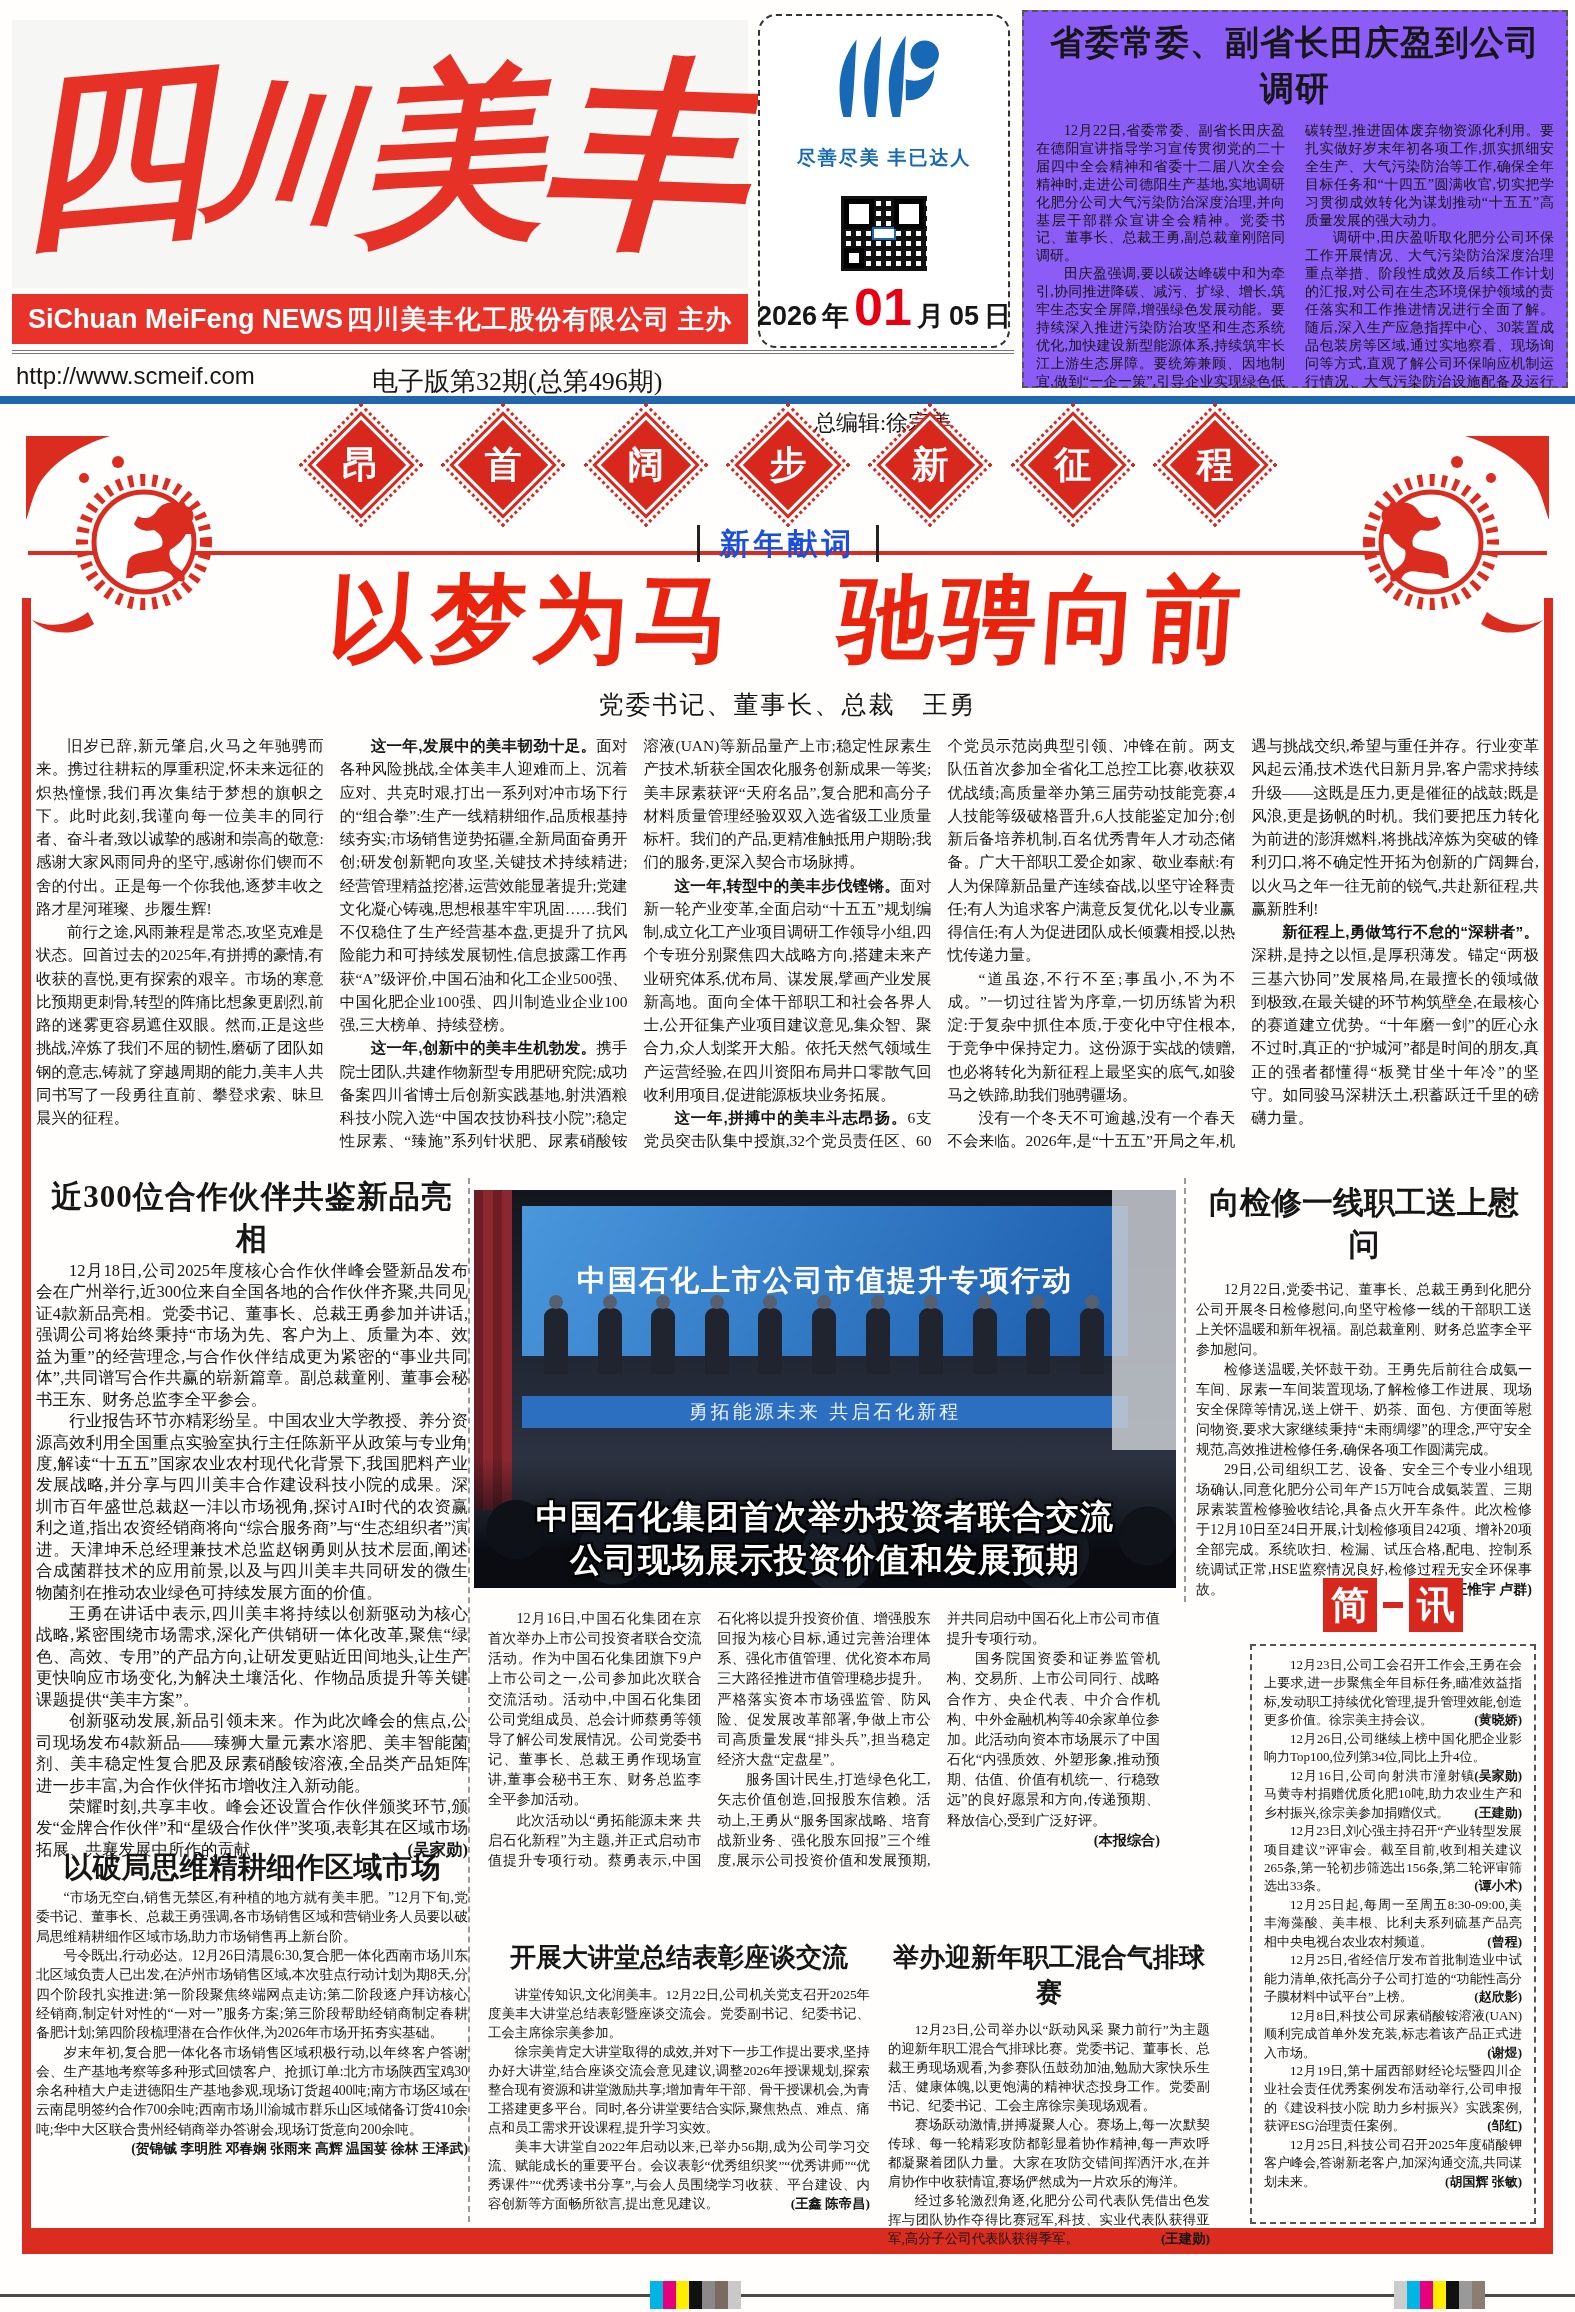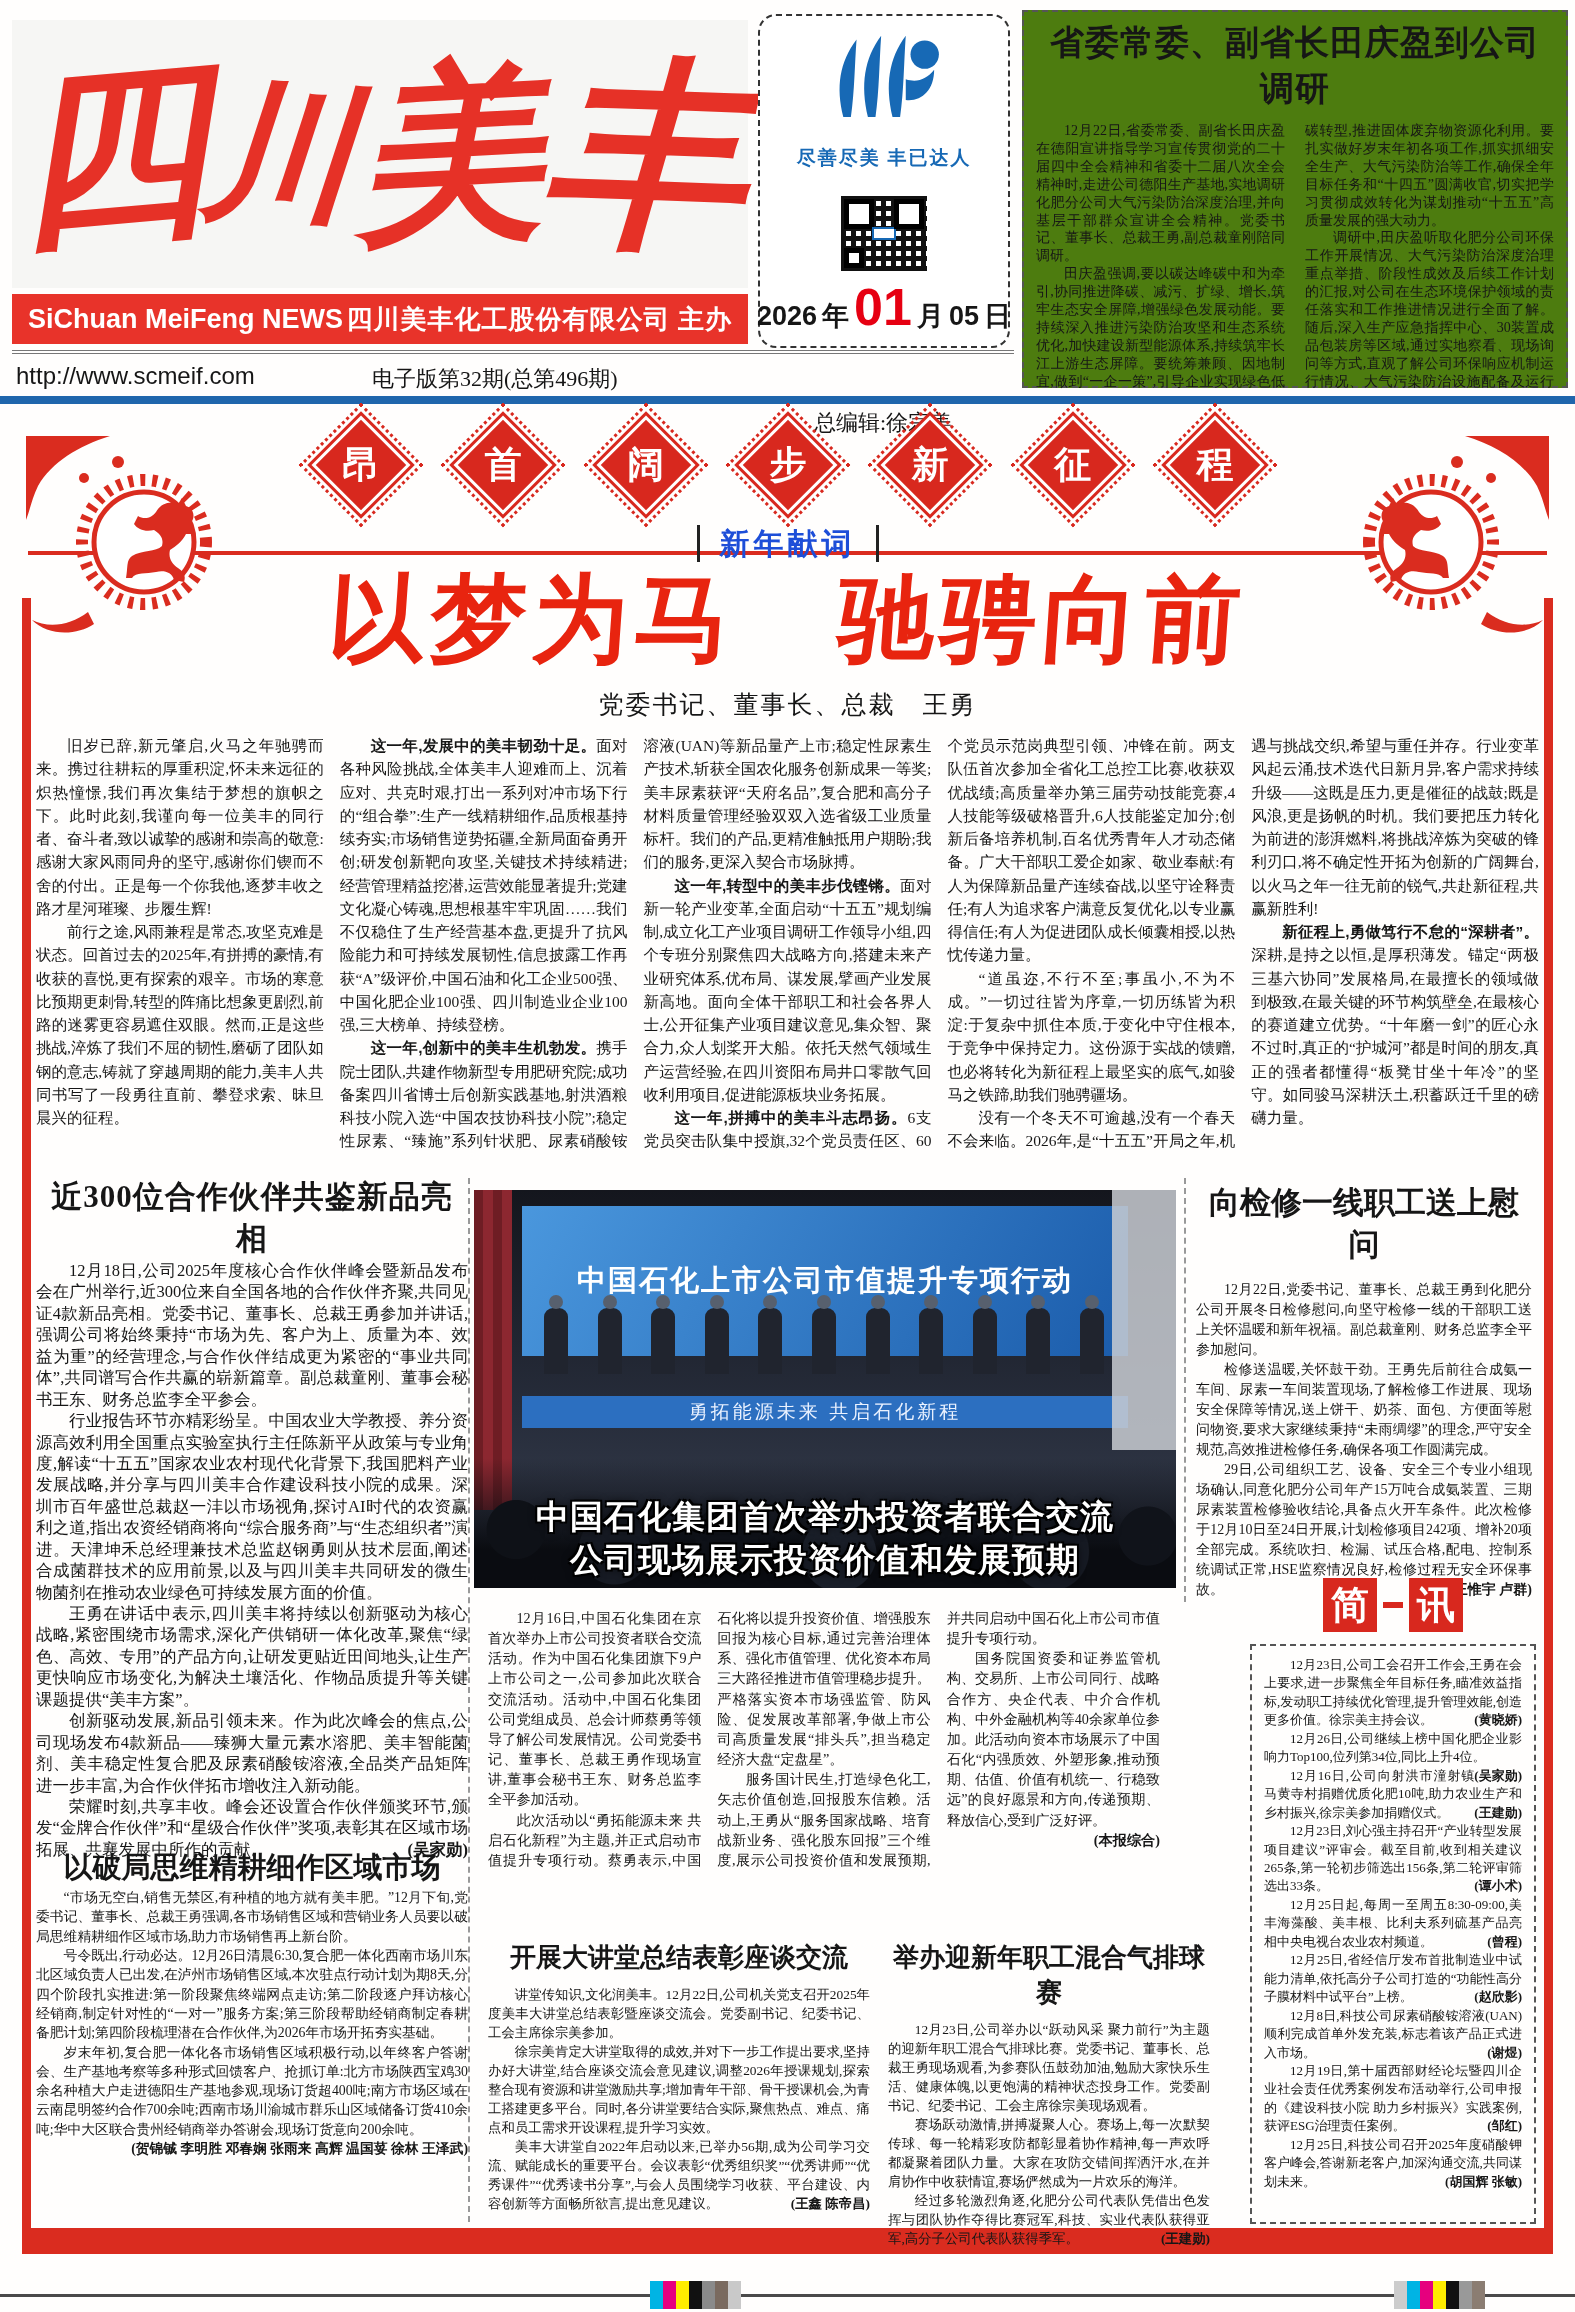--- a/index.html
+++ b/index.html
@@ -18,39 +18,39 @@
   .mast-title span:nth-child(1){transform:rotate(-5deg) scale(1.02);}
   .mast-title span:nth-child(2){font-size:150px;transform:rotate(4deg);}
   .mast-title span:nth-child(3){transform:rotate(-3deg);}
   .mast-title span:nth-child(4){font-size:204px;transform:rotate(2deg);}
   .red-bar{position:absolute;left:12px;top:294px;width:736px;height:50px;background:#e8332a;
       color:#ffffff;display:flex;align-items:center;justify-content:space-between;padding:0 16px;}
   .red-bar .en{font-family:"Liberation Sans",sans-serif;font-size:27px;font-weight:700;}
   .red-bar .cn{font-size:26px;font-weight:700;letter-spacing:1px;}
   .mast-rule{position:absolute;left:12px;top:350px;width:1002px;border-top:4px double #777;}
   .url{position:absolute;left:16px;top:362px;font-family:"Liberation Sans",sans-serif;font-size:24px;}
-  .edition{position:absolute;left:372px;top:364px;font-size:22px;}
+  .edition{position:absolute;left:372px;top:364px;font-size:26px;}
   .editor{position:absolute;left:752px;top:364px;width:262px;text-align:center;font-size:22px;margin-top:44px;}
 
   .midbox{position:absolute;left:758px;top:14px;width:252px;height:334px;border:2px dashed #333;
       border-radius:18px;display:flex;flex-direction:column;align-items:center;background:#fff;gap:16px;}
   .slogan{color:#1769b5;font-size:19px;font-weight:700;letter-spacing:2px;margin-top:4px;}
   .qr{width:86px;height:86px;margin-top:9px;position:relative;background:#fff;
       background-image:repeating-linear-gradient(0deg,#111 0 5px,transparent 5px 10px),
                        repeating-linear-gradient(90deg,#111 0 5px,transparent 5px 10px);}
   .qr::before,.qr::after,.qr .qf{content:'';position:absolute;width:20px;height:20px;
       border:5px solid #000;background:#fff;}
   .qr::before{left:3px;top:3px;} .qr::after{right:3px;top:3px;} .qr .qf{left:3px;bottom:3px;}
   .qr .qc{position:absolute;inset:31px;background:#fff;border:2px solid #1769b5;}
   .dateline{margin-top:auto;margin-bottom:12px;font-family:"Liberation Sans",sans-serif;
       font-size:27px;font-weight:700;display:flex;align-items:baseline;gap:5px;}
   .dateline .dm{color:#e60012;font-size:52px;font-weight:900;line-height:.8;}
 
   .tr-article{position:absolute;left:1022px;top:10px;width:546px;height:378px;
-      border:2px dashed #555;padding:4px 12px;background:#4d7c0f;}
+      border:2px dashed #555;padding:4px 12px;background:#8b5cf6;}
   .tr-article h1{margin:4px 0 10px;text-align:center;font-size:34px;font-weight:900;letter-spacing:1px;}
   .tr-body{column-count:2;column-gap:20px;height:276px;overflow:hidden;font-size:14px;
       line-height:1.28;text-align:justify;}
 
   .blue-band{position:absolute;left:0;top:396px;width:1575px;height:8px;background:#2066ac;}
 
   
   .frame-left,.frame-right{position:absolute;top:598px;width:9px;height:1632px;background:#da2c1f;}
   .frame-left{left:22px;} .frame-right{left:1544px;}
   .frame-bottom{position:absolute;left:22px;top:2228px;width:1531px;height:26px;background:#da2c1f;}

